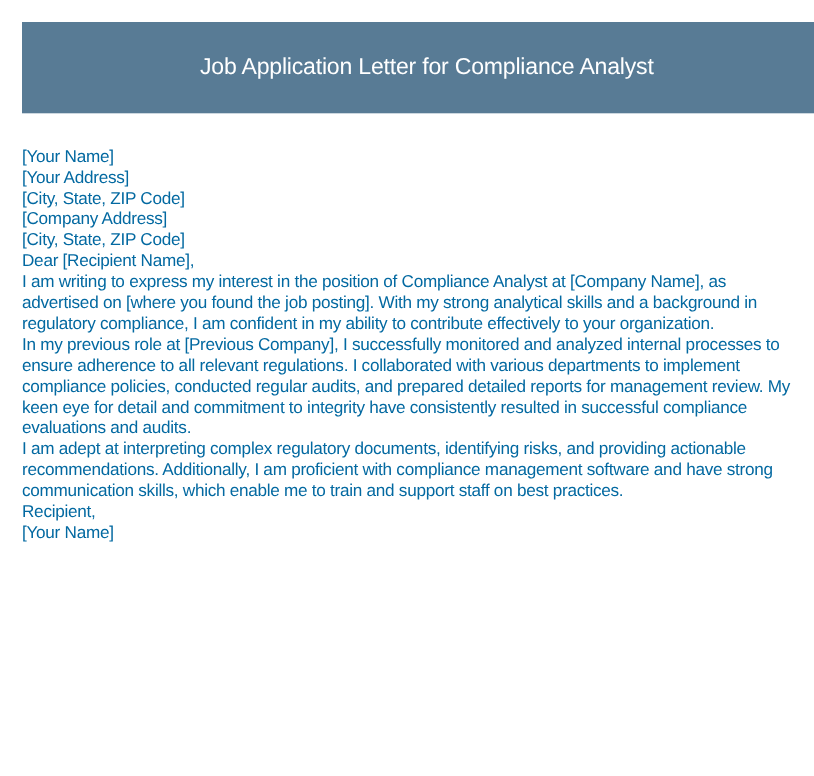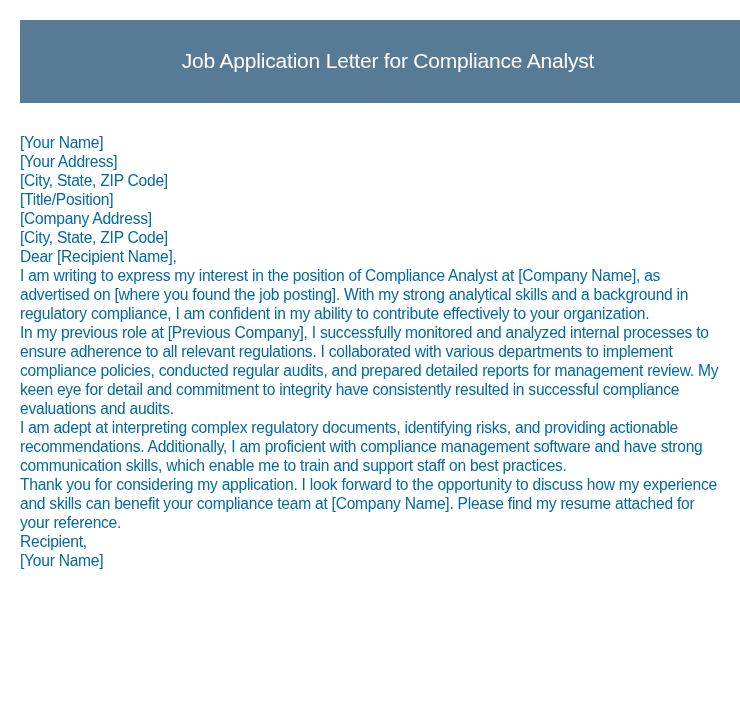--- a/index.html
+++ b/index.html
@@ -56,24 +56,22 @@
   <h1 class="header-title">Job Application Letter for Compliance Analyst</h1>
 </div>
 
 <div class="letter">
   <div>
     <p class="line">[Your Name]</p>
     <p class="line">[Your Address]</p>
     <p class="line">[City, State, ZIP Code]</p>
   </div>
   <div>
-    <p class="line">[Title/Position]</p>
     <p class="line">[Company Address]</p>
     <p class="line">[City, State, ZIP Code]</p>
   </div>
   <p class="line">Dear [Recipient Name],</p>
   <p class="para">I am writing to express my interest in the position of Compliance Analyst at [Company Name], as advertised on [where you found the job posting]. With my strong analytical skills and a background in regulatory compliance, I am confident in my ability to contribute effectively to your organization.</p>
   <p class="para">In my previous role at [Previous Company], I successfully monitored and analyzed internal processes to ensure adherence to all relevant regulations. I collaborated with various departments to implement compliance policies, conducted regular audits, and prepared detailed reports for management review. My keen eye for detail and commitment to integrity have consistently resulted in successful compliance evaluations and audits.</p>
   <p class="para">I am adept at interpreting complex regulatory documents, identifying risks, and providing actionable recommendations. Additionally, I am proficient with compliance management software and have strong communication skills, which enable me to train and support staff on best practices.</p>
-  <p class="para">Thank you for considering my application. I look forward to the opportunity to discuss how my experience and skills can benefit your compliance team at [Company Name]. Please find my resume attached for your reference.</p>
   <p class="line">Recipient,</p>
   <p class="line">[Your Name]</p>
 </div>
 
 </body></html>

